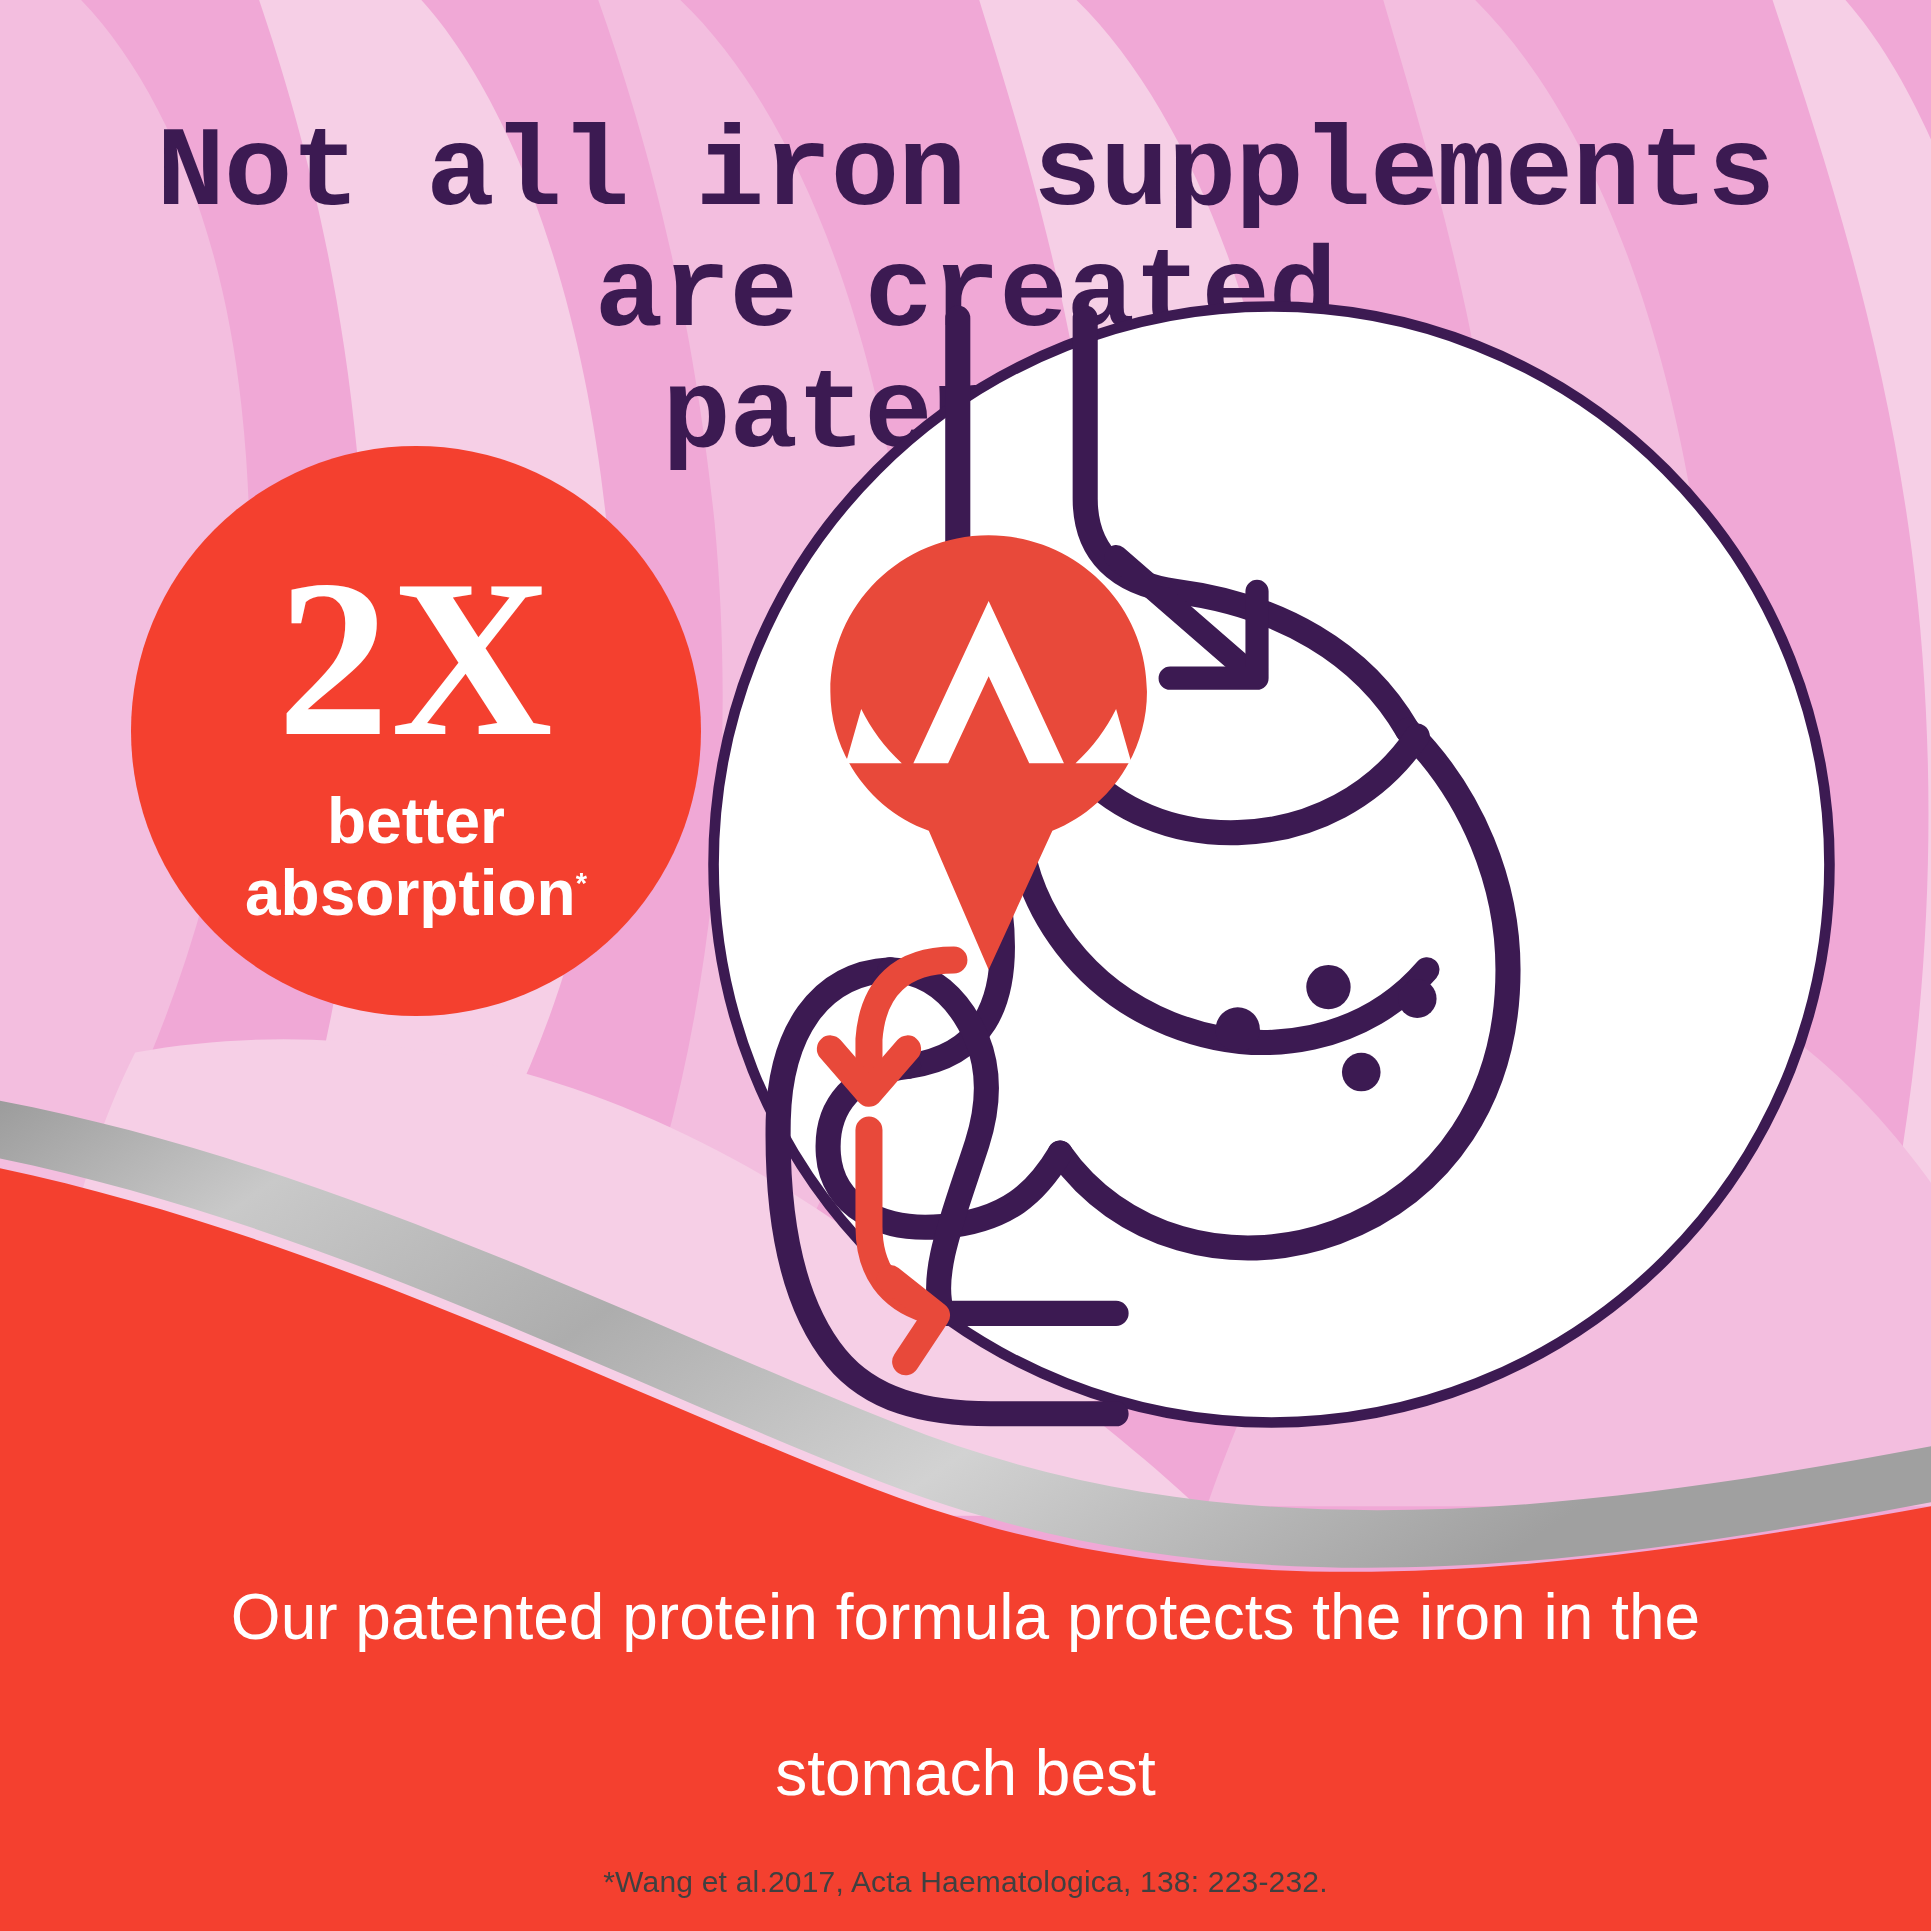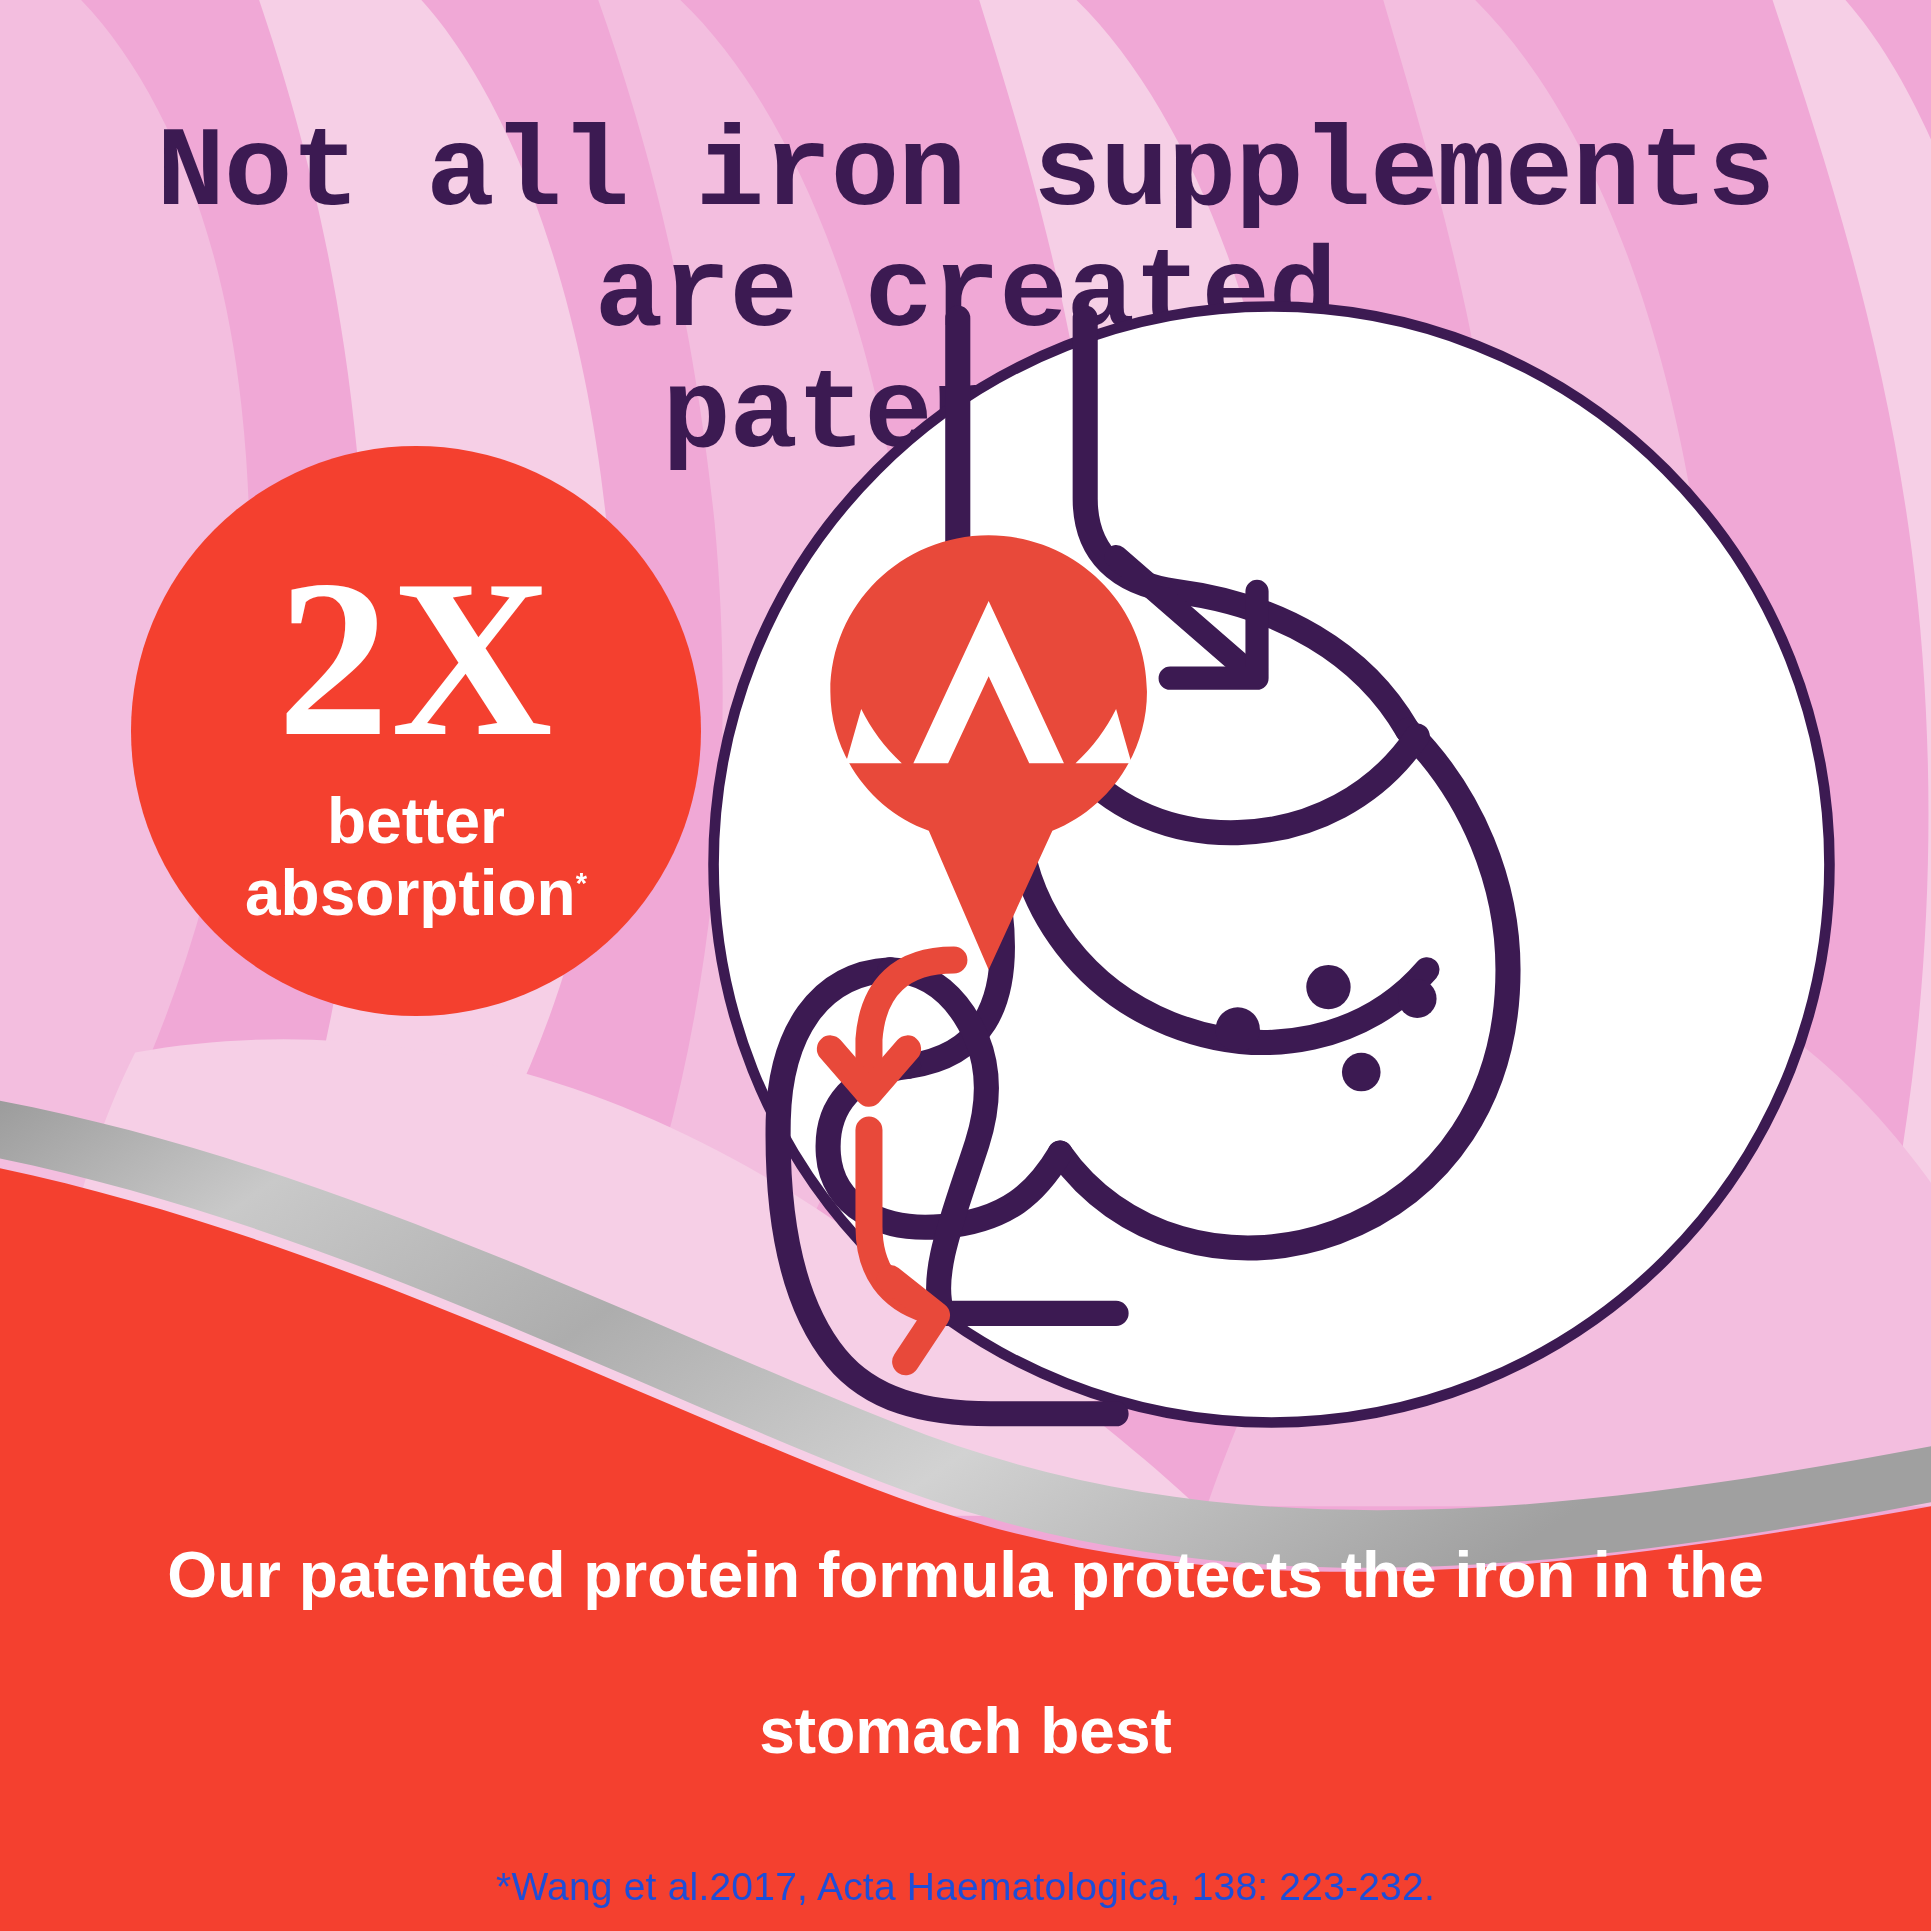--- a/index.html
+++ b/index.html
@@ -98,42 +98,42 @@
   .illus-wrap svg {
     display: block;
     width: 100%;
     height: 100%;
   }
 
   
   .body-copy {
     position: absolute;
     left: 0;
-    top: 1536px;
-    width: 1931px;
-    text-align: center;
-    font-family: "Liberation Sans", sans-serif;
-    font-weight: bold;
+    top: 1578px;
+    width: 1931px;
+    text-align: center;
+    font-family: "Liberation Sans", sans-serif;
+    font-weight: normal;
     font-size: 64px;
     line-height: 1.22;
     color: #FFFFFF;
     z-index: 8;
     padding: 0 145px;
     box-sizing: border-box;
   }
   .footnote {
     position: absolute;
     left: 0;
     top: 1865px;
     width: 1931px;
     text-align: center;
     font-family: "Liberation Sans", sans-serif;
     font-weight: normal;
-    font-size: 39px;
-    color: #1d4ed8;
+    font-size: 30px;
+    color: #404040;
     z-index: 8;
     letter-spacing: 0.2px;
   }
 </style>
 </head>
 <body>
 
 <div id="canvas">
 
   <svg class="bg-svg" viewBox="0 0 2000 2000">

